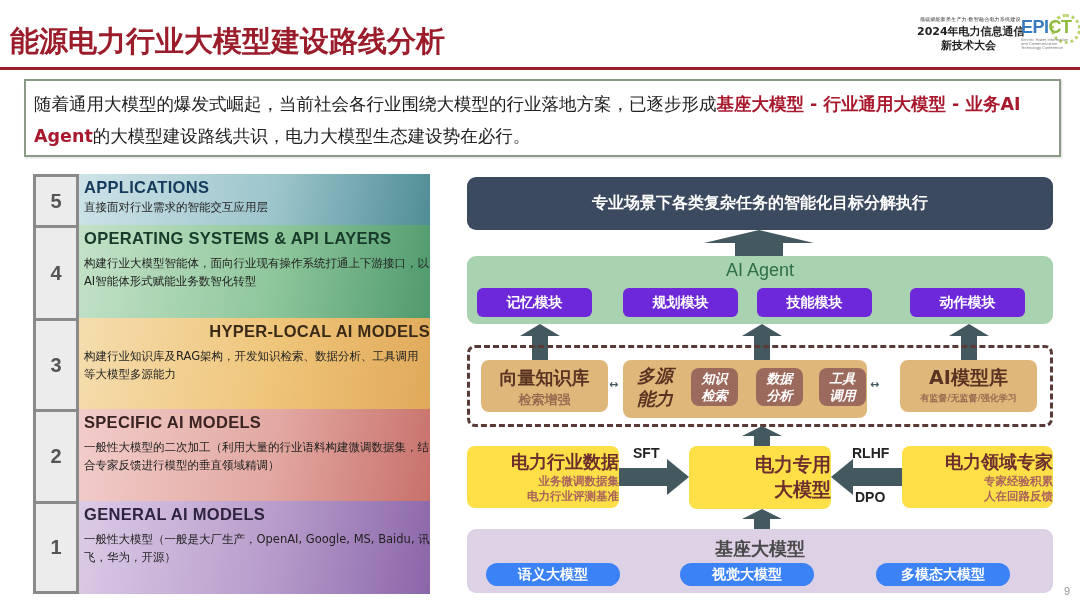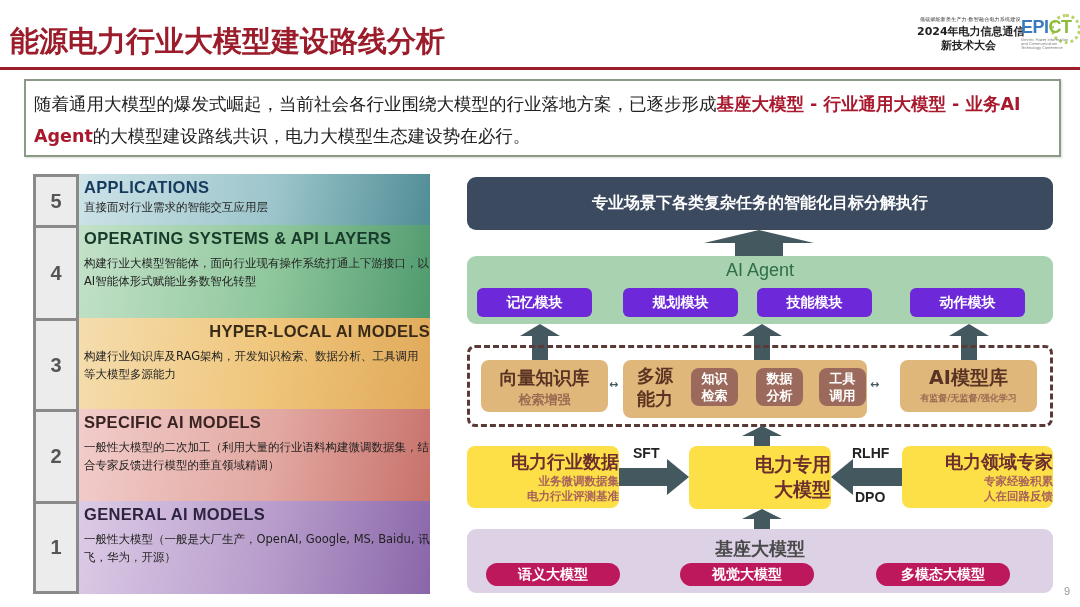--- a/index.html
+++ b/index.html
@@ -79,21 +79,21 @@
 
   .dashed {
     position: absolute; left: 467px; top: 345px; width: 586px; height: 82px;
     border: 3px dashed #5a3a36; border-radius: 8px;
   }
   .tan { position: absolute; background: #dfb77a; border-radius: 8px; }
   .tan .big { font-size: 18px; font-weight: bold; color: #5a3322; }
   .tan .small { color: #9a6a52; font-weight: bold; }
   .kb { left: 481px; top: 360px; width: 127px; height: 52px; text-align: center; padding-top: 6px; }
   .kb .small { font-size: 13px; margin-top: 1px; }
-  .multi { left: 623px; top: 360px; width: 244px; height: 58px; }
+  .multi { left: 623px; top: 360px; width: 244px; height: 58px; font-style: italic; }
   .multi .big { position: absolute; left: 14px; top: 4px; line-height: 23px; font-size: 18px; }
   .multi .chip {
     position: absolute; top: 8px; width: 47px; height: 38px; background: #9c6a5c; border-radius: 8px;
     color: #fff; font-size: 13px; font-weight: bold; text-align: center; line-height: 17px; padding-top: 2px;
   }
   .aimodel { left: 900px; top: 360px; width: 137px; height: 52px; text-align: center; padding-top: 5px; }
   .aimodel .big { font-size: 19px; font-family: "DejaVu Sans", sans-serif; }
   .aimodel .small { font-size: 9px; margin-top: 1px; }
   .dbl-arrow { position: absolute; font-size: 11px; color: #44585f; font-weight: bold; }
 
@@ -109,21 +109,21 @@
   .harrow .shaft { position: absolute; background: #44585f; }
   .harrow .head { position: absolute; width: 0; height: 0; border-top: 18px solid transparent; border-bottom: 18px solid transparent; }
   .lbl { position: absolute; font-size: 14px; font-weight: bold; color: #222; font-family: "Liberation Sans", sans-serif; }
 
   .base {
     position: absolute; left: 467px; top: 529px; width: 586px; height: 64px;
     background: #ddd1e6; border-radius: 9px;
   }
   .base .base-title { position: absolute; left: 0; top: 8px; width: 586px; text-align: center; font-size: 18px; font-weight: bold; color: #4a4a4a; }
   .base .pill {
-    position: absolute; top: 34px; width: 134px; height: 23px; background: #be185d; border-radius: 12px;
+    position: absolute; top: 34px; width: 134px; height: 23px; background: #3b82f6; border-radius: 12px;
     color: #fff; font-size: 14px; font-weight: bold; display: flex; align-items: center; justify-content: center;
   }
   .page-num { position: absolute; left: 1064px; top: 585px; font-size: 11px; color: #999; font-family: "Liberation Sans", sans-serif; }
 </style>
 </head>
 <body>
 
 <div class="title">能源电力行业大模型建设路线分析</div>
 <div class="title-rule"></div>
 

